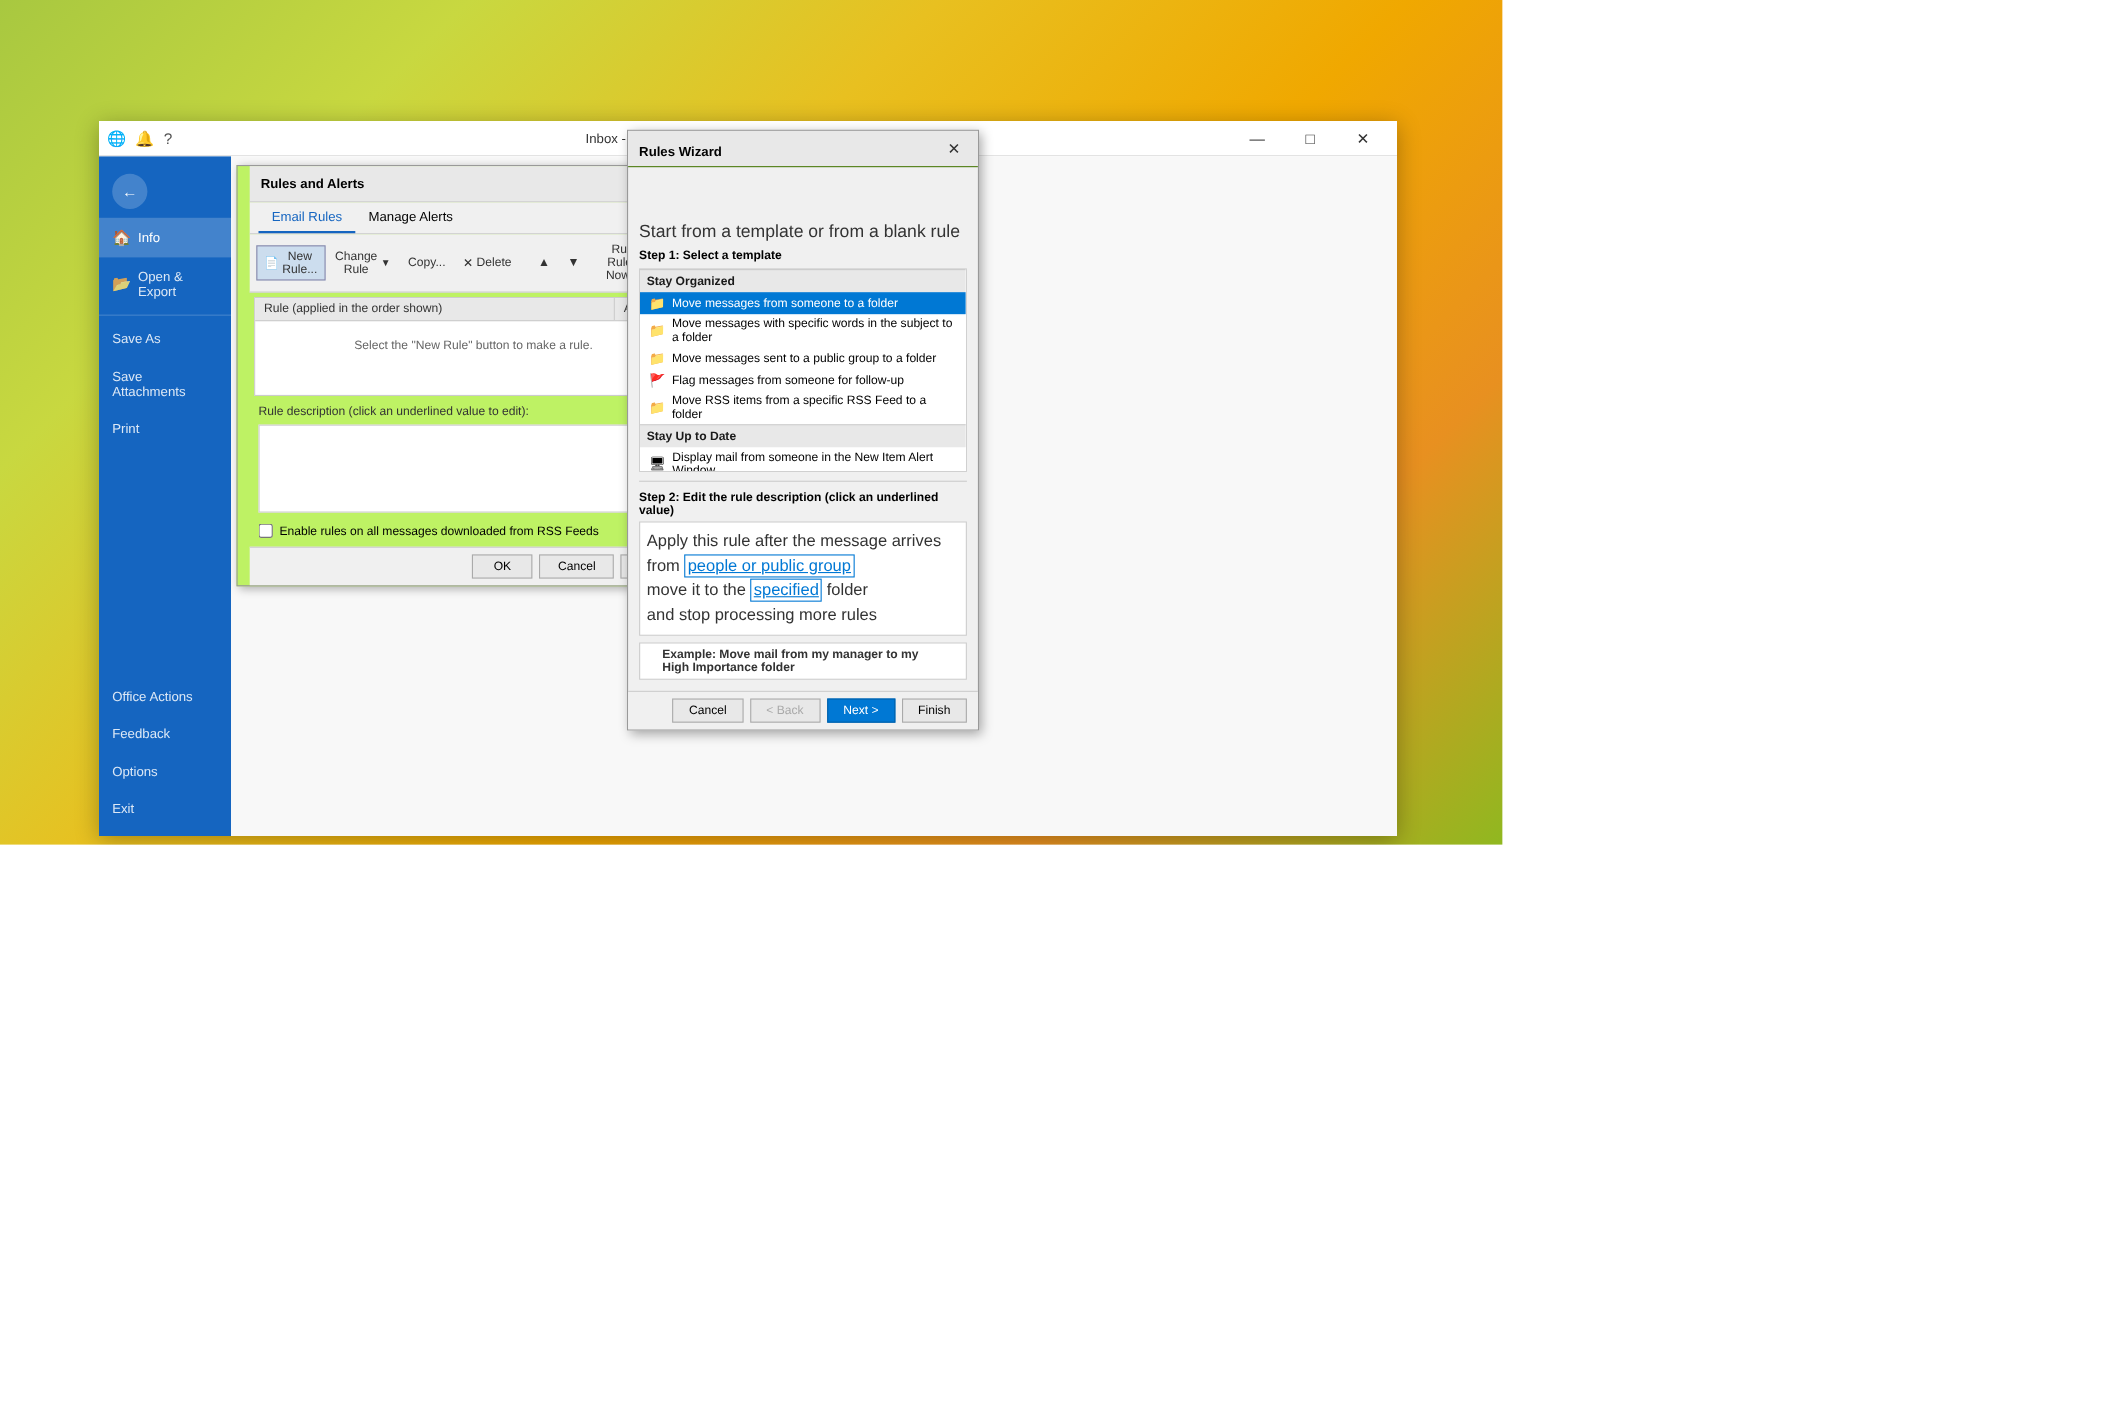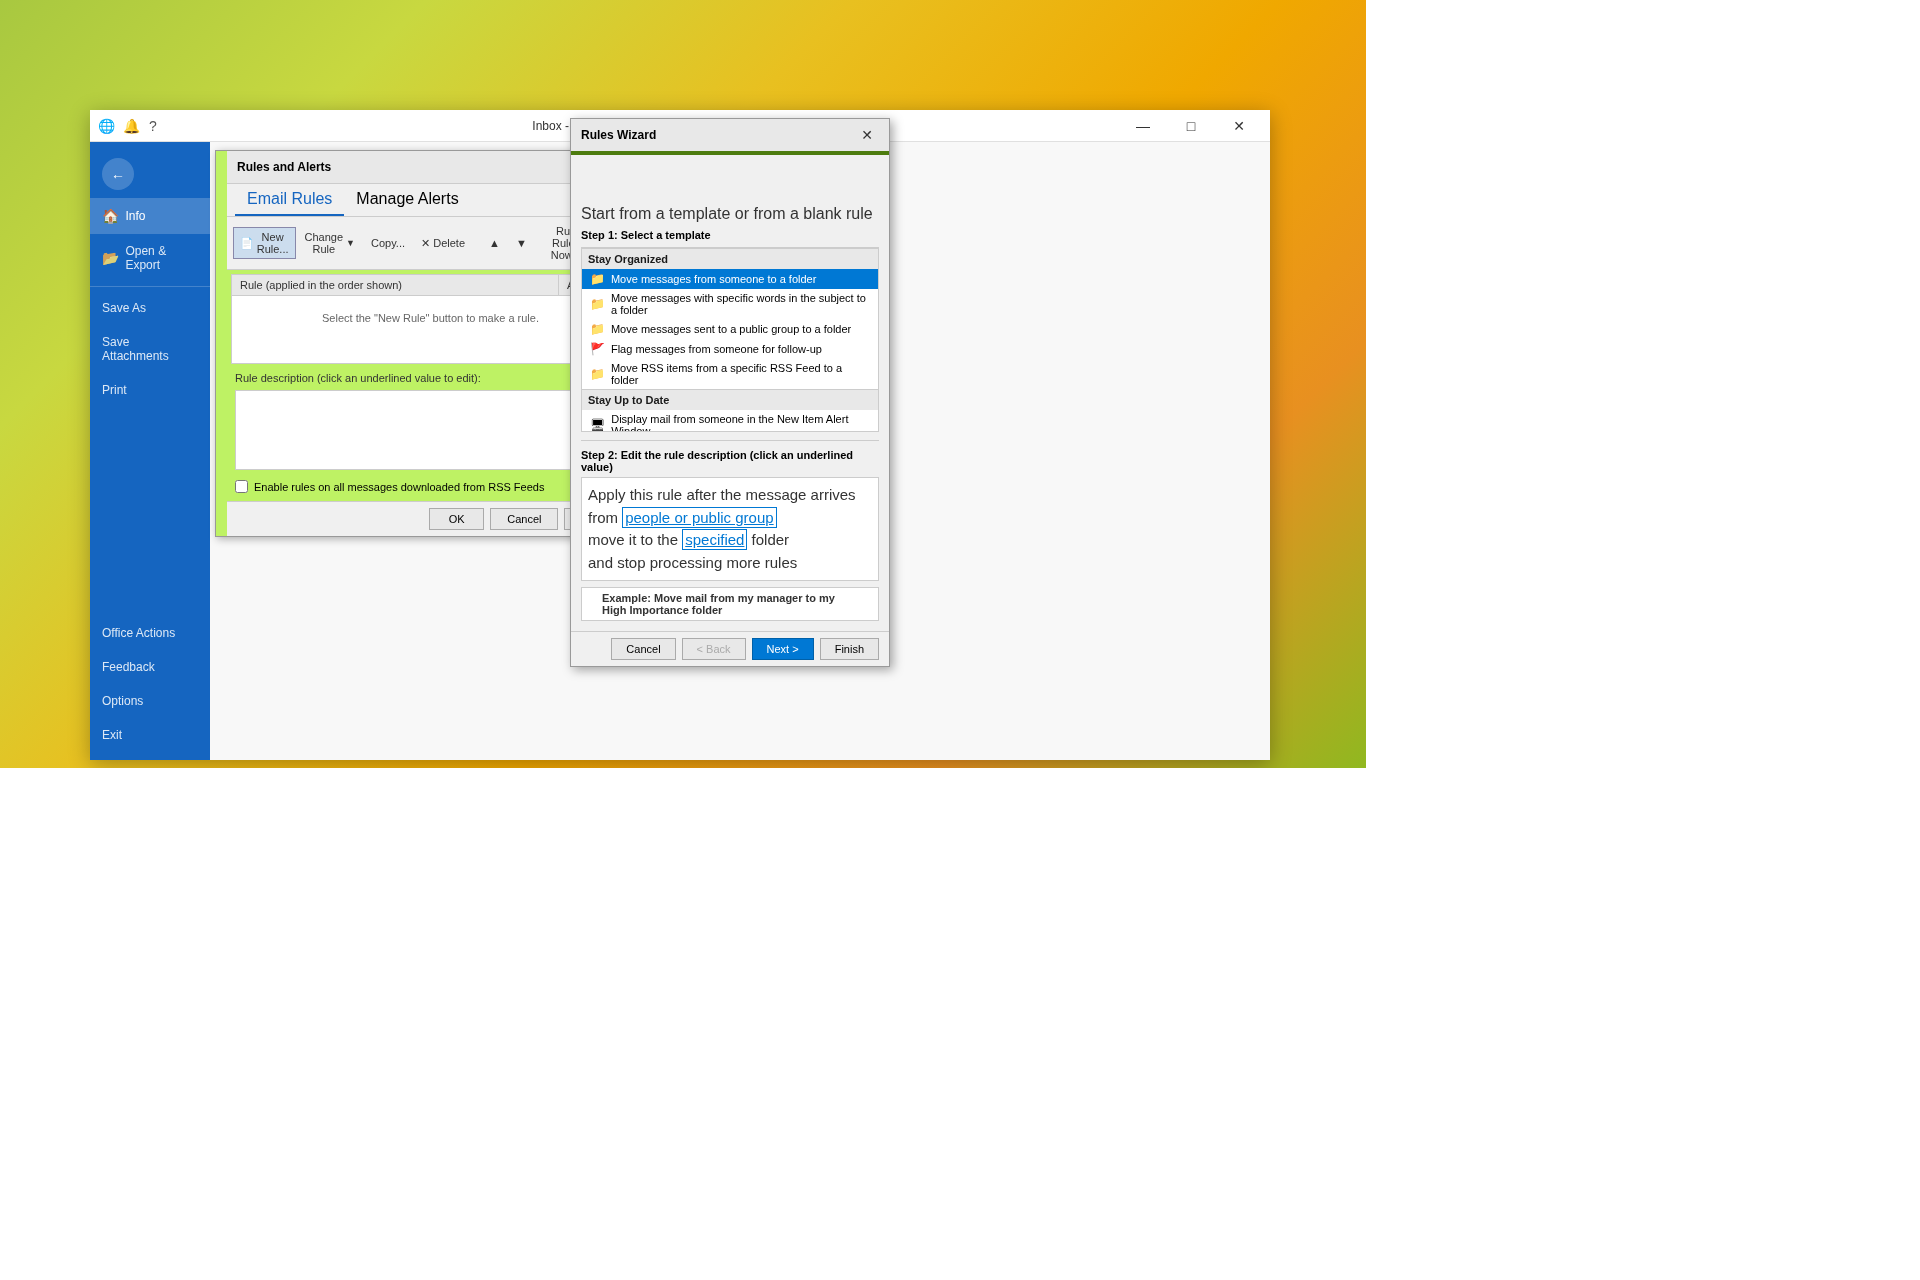--- a/index.html
+++ b/index.html
@@ -223,21 +223,21 @@
 
     .dialog-tabs {
       display: flex;
       background: #f0f0f0;
       border-bottom: 1px solid #ccc;
       padding: 0 8px;
     }
     .dialog-tab {
       padding: 6px 12px;
       cursor: pointer;
-      font-size: 16px;
+      font-size: 12px;
       border-bottom: 2px solid transparent;
       text-align: center;
     }
     .dialog-tab.active {
       border-bottom: 2px solid #1565c0;
       color: #1565c0;
     }
 
     .dialog-toolbar {
       display: flex;
@@ -333,24 +333,24 @@
       top: 118px;
       left: 570px;
       width: 320px;
       background: #f0f0f0;
       border: 1px solid #999;
       box-shadow: 3px 3px 10px rgba(0,0,0,0.35);
       z-index: 20;
     }
     .wizard-title-bar {
       background: #e8e8e8;
-      border-bottom: 4px solid #4d7c0f;
+      border-bottom: 1px solid #4d7c0f;
       padding: 6px 10px;
       display: flex;
-      align-items: center;
+      align-items: flex-end;
       justify-content: space-between;
       font-size: 12px;
       font-weight: 600;
     }
     .wizard-body {
       padding: 10px;
       font-size: 11px;
     }
     .wizard-subtitle {
       color: #333;

